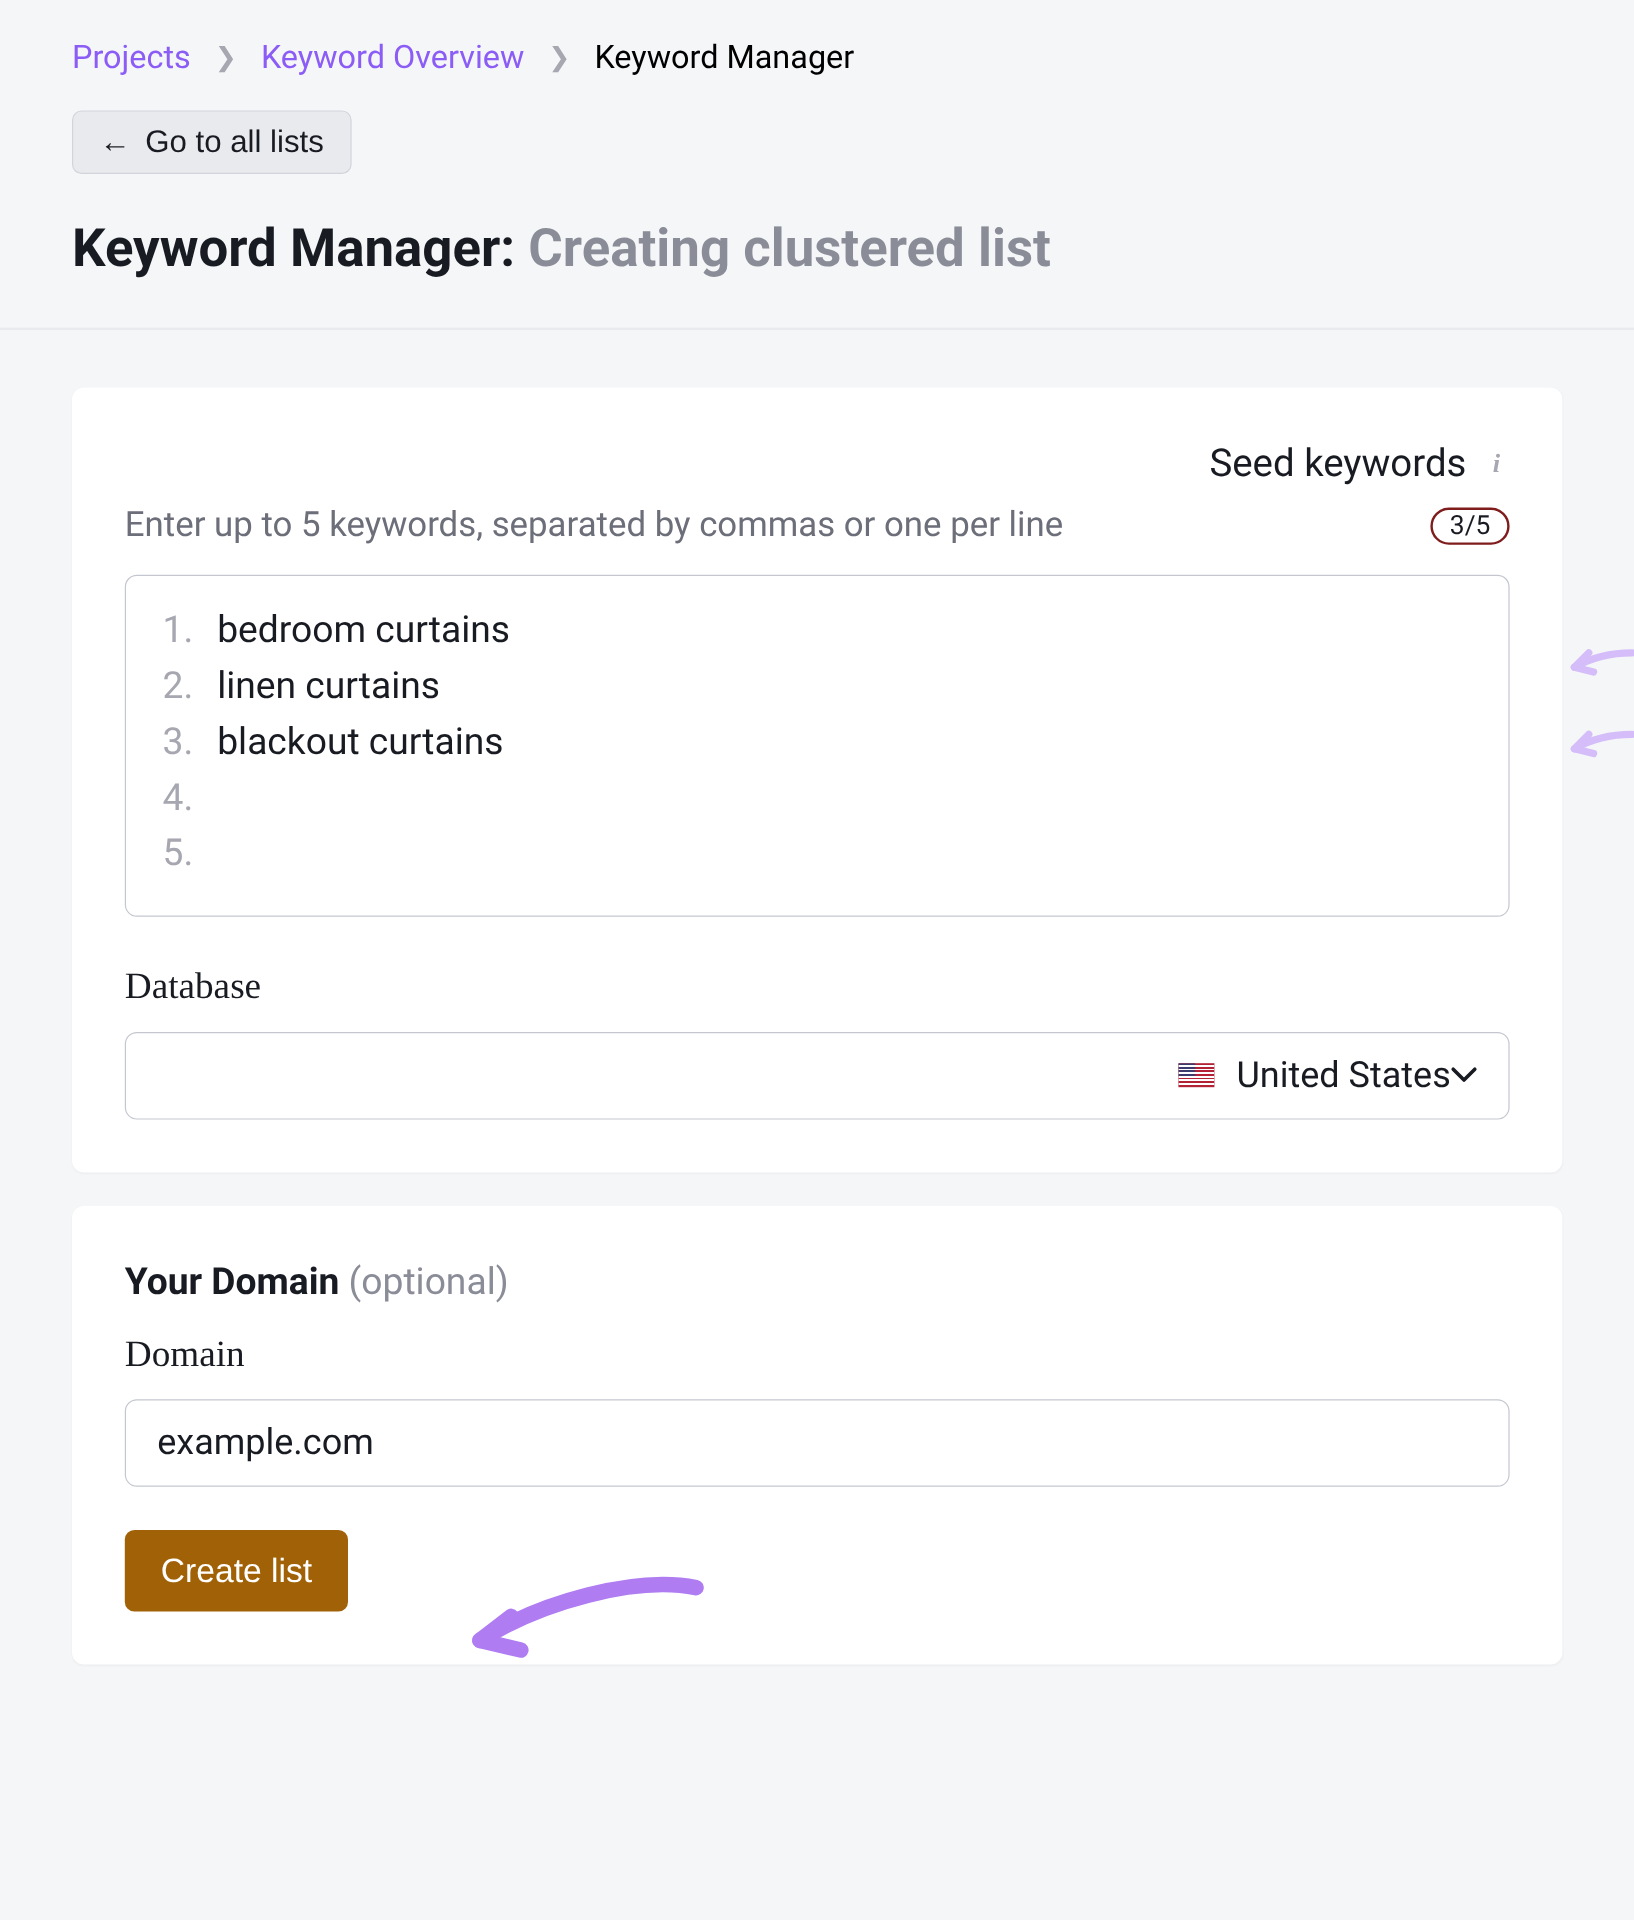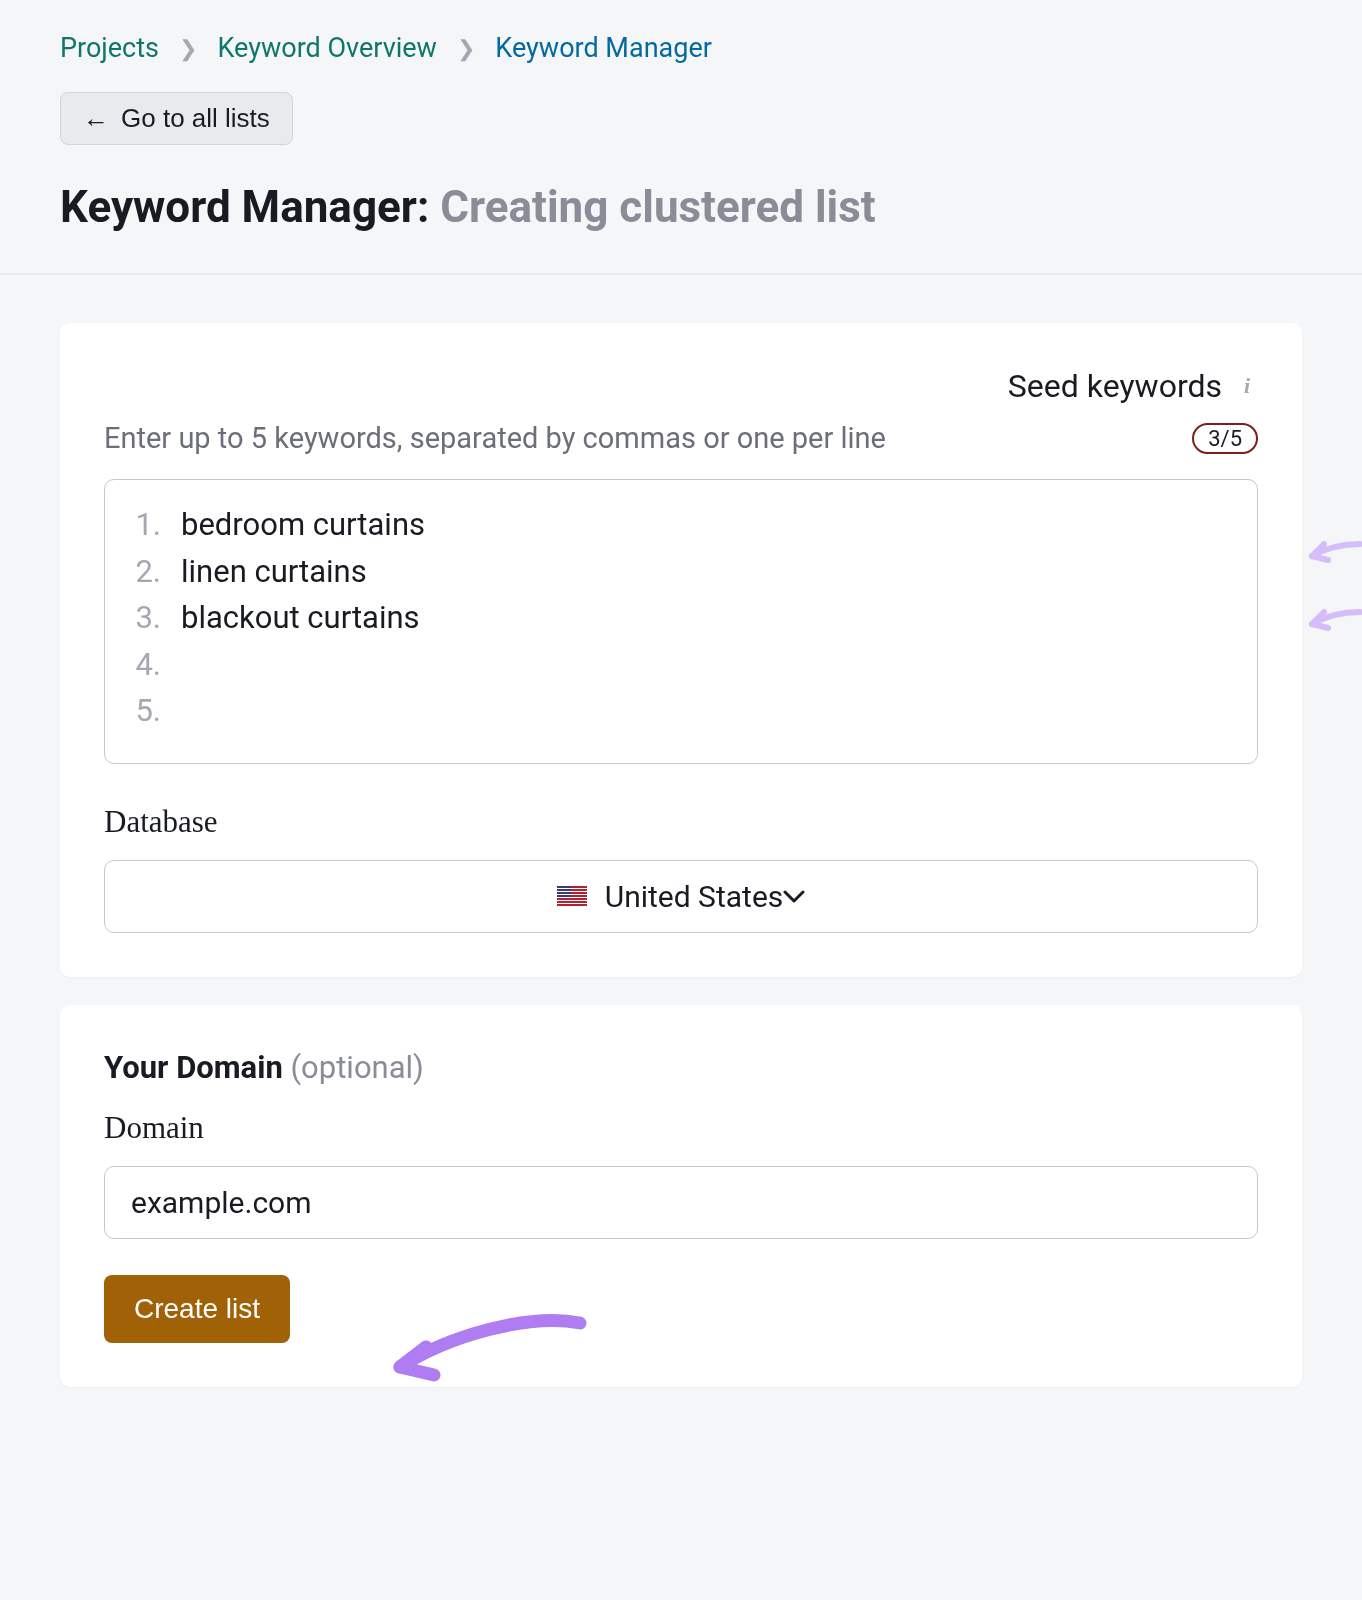--- a/index.html
+++ b/index.html
@@ -14,22 +14,22 @@
     padding: 32px 60px 0 60px;
   }
   .breadcrumb {
     display: flex;
     align-items: center;
     gap: 20px;
     font-size: 27px;
     color: #6c6e79;
     margin-bottom: 28px;
   }
-  .breadcrumb a { color: #0f766e; text-decoration: none; }
-  .breadcrumb .current { color: #0369a1; }
+  .breadcrumb a { color: #8b5cf6; text-decoration: none; }
+  .breadcrumb .current { color: #000000; }
   .chev { color: #a6a7b0; font-size: 22px; }
   .back-btn {
     display: inline-flex;
     align-items: center;
     gap: 12px;
     background: #e9eaee;
     border: 1px solid #d1d4db;
     border-radius: 8px;
     padding: 10px 22px;
     font-size: 26px;
@@ -117,21 +117,21 @@
     margin-bottom: 20px;
     font-family: Liberation Serif, serif;
   }
   .select-box, .input-box {
     border: 1px solid #c4c7cf;
     border-radius: 10px;
     padding: 18px 26px;
     font-size: 30px;
     display: flex;
     align-items: center;
-    justify-content: center;
+    justify-content: flex-end;
     cursor: pointer;
   }
   .select-left { display: flex; align-items: center; gap: 18px; }
   .flag {
     width: 30px; height: 20px;
     display: inline-block;
     position: relative;
     background: #b22234;
     overflow: hidden;
   }

